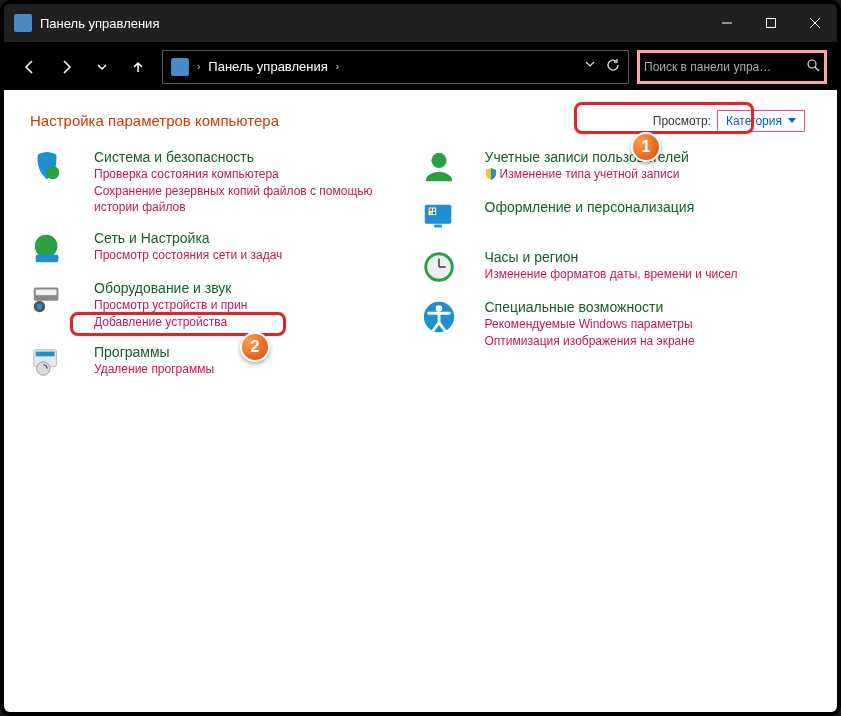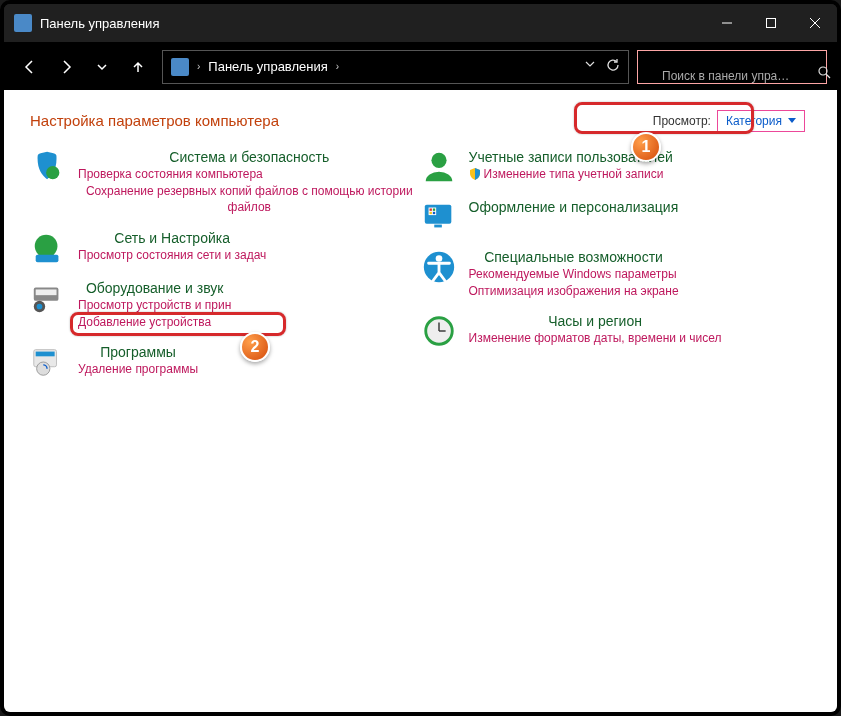--- a/index.html
+++ b/index.html
@@ -81,25 +81,25 @@
   .addressbar .sep { color: #ccc; font-size: 10px; }
   .addr-actions {
     margin-left: auto;
     display: flex;
     gap: 10px;
     color: #ddd;
   }
   .searchbox {
     width: 190px;
     height: 34px;
-    border: 1px solid #fca5a5;
+    border: 3px solid #fca5a5;
     background: #000;
     display: flex;
-    align-items: flex-end;
-    padding: 0 24px;
+    align-items: center;
+    padding: 0 4px;
   }
   .searchbox input {
     flex: 1;
     background: transparent;
     border: none;
     color: #ddd;
     font-size: 12px;
     outline: none;
   }
   .searchbox input::placeholder { color: #aaa; }
@@ -170,23 +170,22 @@
     gap: 0px;
   }
   .col {
     width: 50%;
     display: flex;
     flex-direction: column;
     gap: 14px;
   }
   .cat {
     display: flex;
-    gap: 12px;
+    gap: 28px;
     align-items: flex-start;
-    text-align: center;
   }
   .caticon {
     width: 36px; height: 36px;
     flex-shrink: 0;
     display: flex;
     align-items: center;
     justify-content: center;
   }
   .cattext { display: flex; flex-direction: column; gap: 1px; }
   .catname {
@@ -403,45 +402,45 @@
               </svg>
           </div>
           <div class="cattext">
             <a class="catname">Оформление и персонализация</a>
           </div>
         </div>
 
         <div class="cat">
           <div class="caticon">
             <svg width="38" height="38" viewBox="0 0 38 38">
+                <circle cx="19" cy="19" r="14" fill="#eee" stroke="#2aa043" stroke-width="3"></circle>
+                <line x1="19" y1="19" x2="19" y2="10" stroke="#333" stroke-width="1.5"></line>
+                <line x1="19" y1="19" x2="26" y2="19" stroke="#333" stroke-width="1.5"></line>
+              </svg>
+          </div>
+          <div class="cattext">
+            <a class="catname">Часы и регион</a>
+            <a class="catlink">Изменение форматов даты, времени и чисел</a>
+          </div>
+        </div>
+
+        <div class="cat">
+          <div class="caticon">
+            <svg width="38" height="38" viewBox="0 0 38 38">
                 <circle cx="19" cy="19" r="16" fill="#1e90d0"></circle>
                 <circle cx="19" cy="10" r="3.5" fill="#fff"></circle>
                 <path d="M8 15 h22 M19 15 v10 M19 25 L13 33 M19 25 L25 33" stroke="#fff" stroke-width="3" stroke-linecap="round" fill="none"></path>
               </svg>
           </div>
           <div class="cattext">
             <a class="catname">Специальные возможности</a>
             <a class="catlink">Рекомендуемые Windows параметры</a>
             <a class="catlink">Оптимизация изображения на экране</a>
           </div>
         </div>
-
-        <div class="cat">
-          <div class="caticon">
-            <svg width="38" height="38" viewBox="0 0 38 38">
-                <circle cx="19" cy="19" r="14" fill="#eee" stroke="#2aa043" stroke-width="3"></circle>
-                <line x1="19" y1="19" x2="19" y2="10" stroke="#333" stroke-width="1.5"></line>
-                <line x1="19" y1="19" x2="26" y2="19" stroke="#333" stroke-width="1.5"></line>
-              </svg>
-          </div>
-          <div class="cattext">
-            <a class="catname">Часы и регион</a>
-            <a class="catlink">Изменение форматов даты, времени и чисел</a>
-          </div>
-        </div>
       </div>
     </div>
 
     <div class="callout-box" style="left:66px; top:222px; width:216px; height:24px;"></div>
     <div class="callout-badge" style="left:236px; top:242px;">
       <span>2</span>
     </div>
 
   </div>
 </div>

